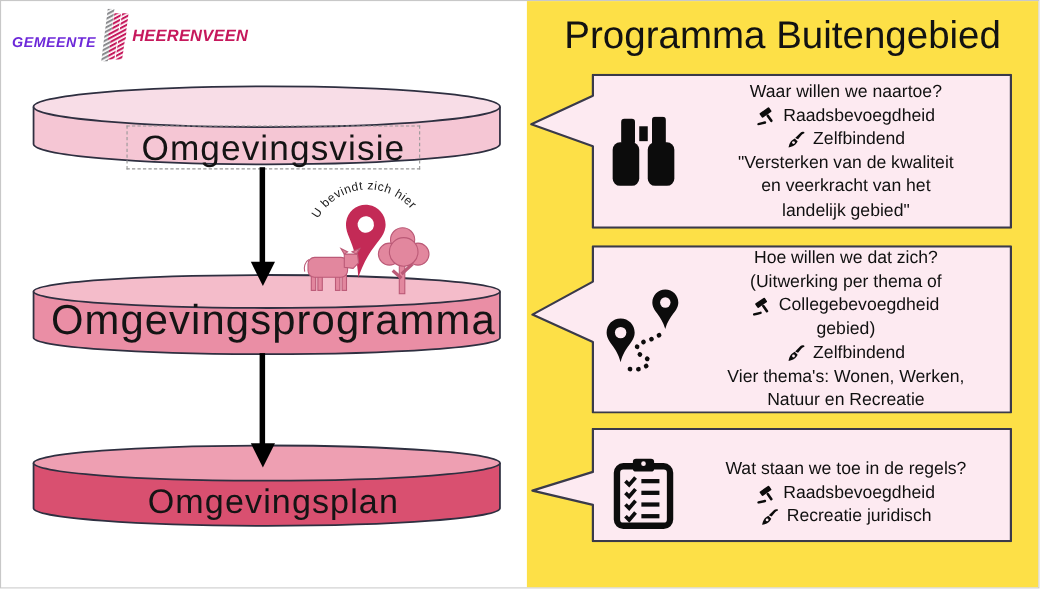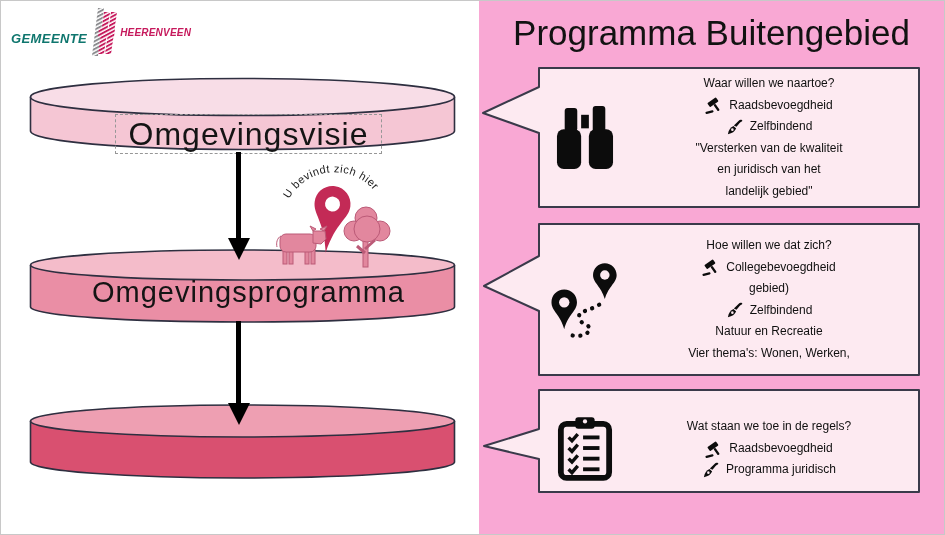--- a/index.html
+++ b/index.html
@@ -1,57 +1,57 @@
 <!DOCTYPE html>
 <html><head>
 <meta charset="utf-8">
 <style>
   html,body{margin:0;padding:0;background:#e9e9e9;font-family:"Liberation Sans",sans-serif;}
   .stage{position:relative;width:943px;height:533px;background:#ffffff;border:1px solid #c8c8c8;overflow:hidden;}
 
   
   .logo{position:absolute;left:10px;top:5px;height:52px;display:flex;align-items:center;gap:3px;}
-  .logo-gemeente{font-size:13px;font-weight:bold;font-style:italic;color:#0f766e;letter-spacing:.4px;margin-top:12px;}
-  .logo-heerenveen{font-size:10px;font-weight:bold;font-style:italic;color:#c6195c;letter-spacing:.2px;}
+  .logo-gemeente{font-size:13px;font-weight:bold;font-style:italic;color:#6d28d9;letter-spacing:.4px;margin-top:12px;}
+  .logo-heerenveen{font-size:15px;font-weight:bold;font-style:italic;color:#c6195c;letter-spacing:.2px;}
 
   
   .cylinder{position:absolute;width:427px;}
   .cylinder svg{position:absolute;left:0;top:0;overflow:visible;}
   .cyl-label{position:absolute;left:12px;right:0;text-align:center;color:#141414;letter-spacing:1px;line-height:34px;white-space:nowrap;}
   .cyl1{left:28px;top:76px;height:74px;}
   .cyl1 .cyl-label{top:40px;font-size:32px;}
   .cyl1 .cyl-label span{border:1px dashed #979797;padding:1px 13px;}
   .cyl2{left:28px;top:248px;height:73px;}
-  .cyl2 .cyl-label{top:27px;font-size:29px;line-height:32px;}
+  .cyl2 .cyl-label{top:27px;font-size:38px;line-height:32px;}
   .cyl3{left:28px;top:403px;height:75px;}
   .cyl3 .cyl-label{top:35px;font-size:31px;}
 
   
   .arrow-line{position:absolute;width:5px;background:#000;z-index:4;}
   .arrow-head{position:absolute;width:0;height:0;border-left:11px solid transparent;border-right:11px solid transparent;border-top:22px solid #000;z-index:4;}
   .a1l{left:235px;top:151px;height:88px;}
   .a1h{left:227px;top:237px;}
   .a2l{left:235px;top:320px;height:84px;}
   .a2h{left:227px;top:402px;}
 
   .pin-group{position:absolute;left:268px;top:164px;width:130px;height:104px;z-index:5;}
 
   
-  .right-panel{position:absolute;left:478px;top:0;width:465px;height:533px;background:#f9a8d4;}
+  .right-panel{position:absolute;left:478px;top:0;width:465px;height:533px;background:#fde047;}
   .rp-title{position:absolute;left:0;right:0;top:12px;text-align:center;font-size:35px;color:#121212;white-space:nowrap;}
 
   .callout{position:absolute;width:440px;}
   .callout svg.bubble{position:absolute;left:0;top:0;}
   .c1{left:2px;top:66px;height:141px;}
   .c2{left:2px;top:222px;height:153px;}
   .c3{left:2px;top:388px;height:119px;}
   .c-content{position:absolute;left:58px;top:0;right:2px;bottom:0;display:flex;align-items:center;}
   .c-iconwrap{flex:0 0 92px;display:flex;justify-content:center;align-items:center;}
   .c-lines{flex:1;padding-right:12px;}
-  .c-line{display:flex;justify-content:center;align-items:center;gap:6px;font-size:12px;line-height:21.5px;color:#101010;white-space:nowrap;}
+  .c-line{display:flex;justify-content:center;align-items:center;gap:6px;font-size:16px;line-height:21.5px;color:#101010;white-space:nowrap;}
   .mini-icon{display:inline-flex;width:18px;height:18px;}
   .mini-icon svg{width:18px;height:18px;}
 </style>
 </head>
 <body>
 
 <div class="stage">
 
   <div class="logo">
     <span class="logo-gemeente">GEMEENTE</span>
@@ -133,20 +133,21 @@
   </div>
 
   <div class="arrow-line a2l"></div>
   <div class="arrow-head a2h"></div>
 
   <div class="cylinder cyl3">
     <svg width="427" height="75" viewBox="0 0 427 75">
       <path d="M1.5 17 V58 A212 16 0 0 0 425.5 58 V17" fill="#d95070" stroke="#2e2f40" stroke-width="1.6"></path>
       <ellipse cx="213.5" cy="17" rx="212" ry="16" fill="#ee9fb2" stroke="#2e2f40" stroke-width="1.6"></ellipse>
     </svg>
+    <div class="cyl-label">Omgevingsplan</div>
   </div>
 
   <div class="right-panel">
     <div class="rp-title">Programma Buitengebied</div>
 
     <div class="callout c1">
       <svg class="bubble" width="440" height="141" viewBox="0 0 440 141">
         <path d="M58 1 H438 V140 H58 V66 L2 46 L58 20 Z" fill="#fdeaf1" stroke="#3a3a4a" stroke-width="2" stroke-linejoin="round"></path>
       </svg>
       <div class="c-content">
@@ -182,21 +183,21 @@
                   <circle cx="8.5" cy="15.5" r="1.7" fill="#fdeaf1"></circle>
                   <path d="M10.5 10 L17 3.5 C18 2.5 20 2 21.5 3 C22 3.5 21.8 4.2 21 4.5 C19 5.2 18 6.5 16.5 8.5 L14 11.5 Z"></path>
                 </svg>
               </span>
               <span>Zelfbindend</span>
             </div>
           <div class="c-line">
               <span>"Versterken van de kwaliteit</span>
             </div>
           <div class="c-line">
-              <span>en juridisch van het</span>
+              <span>en veerkracht van het</span>
             </div>
           <div class="c-line">
               <span>landelijk gebied"</span>
             </div>
         </div>
       </div>
     </div>
 
     <div class="callout c2">
       <svg class="bubble" width="440" height="153" viewBox="0 0 440 153">
@@ -210,20 +211,23 @@
             <path d="M14 30 C6.3 30 0.5 36 0.5 43.5 C0.5 53 10 56.5 14 72 C18 56.5 27.5 53 27.5 43.5 C27.5 36 21.7 30 14 30 Z"></path>
             <circle cx="14" cy="43.5" r="5.5" fill="#fdeaf1"></circle>
             <path d="M51 46 C38 54 28 52 30 60 C32 69 44 66 40 74 C37 79 28 80 20 78" fill="none" stroke="#0c0c0c" stroke-width="4.5" stroke-linecap="round" stroke-dasharray="0.1 8"></path>
           </svg>
         </div>
         <div class="c-lines">
           <div class="c-line">
               <span>Hoe willen we dat zich?</span>
             </div>
           <div class="c-line">
+              <span>(Uitwerking per thema of</span>
+            </div>
+          <div class="c-line">
               <span class="mini-icon">
                 <svg viewBox="0 0 24 24" fill="#0c0c0c">
                   <g transform="rotate(-35 11 9)">
                     <rect x="4" y="5" width="14" height="6.5" rx="1.2"></rect>
                     <rect x="9.4" y="11.5" width="3.2" height="10.5" rx="1.4"></rect>
                   </g>
                   <rect x="0.5" y="20" width="11" height="3" rx="1.5" transform="rotate(-14 6 21.5)"></rect>
                 </svg>
               </span>
               <span>Collegebevoegdheid</span>
@@ -235,24 +239,24 @@
               <span class="mini-icon">
                 <svg viewBox="0 0 24 24" fill="#0c0c0c">
                   <path d="M2.5 21.5 C3.5 15.5 6 12.5 10 10.5 L13.5 14 C11.5 18 8.5 20.5 2.5 21.5 Z"></path>
                   <circle cx="8.5" cy="15.5" r="1.7" fill="#fdeaf1"></circle>
                   <path d="M10.5 10 L17 3.5 C18 2.5 20 2 21.5 3 C22 3.5 21.8 4.2 21 4.5 C19 5.2 18 6.5 16.5 8.5 L14 11.5 Z"></path>
                 </svg>
               </span>
               <span>Zelfbindend</span>
             </div>
           <div class="c-line">
+              <span>Vier thema's: Wonen, Werken,</span>
+            </div>
+          <div class="c-line">
               <span>Natuur en Recreatie</span>
-            </div>
-          <div class="c-line">
-              <span>Vier thema's: Wonen, Werken,</span>
             </div>
         </div>
       </div>
     </div>
 
     <div class="callout c3">
       <svg class="bubble" width="440" height="104" viewBox="0 0 440 104">
         <path d="M58 1 H438 V103 H58 V70 L3 57 L58 40 Z" fill="#fdeaf1" stroke="#3a3a4a" stroke-width="2" stroke-linejoin="round"></path>
       </svg>
       <div class="c-content">
@@ -292,19 +296,19 @@
               <span>Raadsbevoegdheid</span>
             </div>
           <div class="c-line">
               <span class="mini-icon">
                 <svg viewBox="0 0 24 24" fill="#0c0c0c">
                   <path d="M2.5 21.5 C3.5 15.5 6 12.5 10 10.5 L13.5 14 C11.5 18 8.5 20.5 2.5 21.5 Z"></path>
                   <circle cx="8.5" cy="15.5" r="1.7" fill="#fdeaf1"></circle>
                   <path d="M10.5 10 L17 3.5 C18 2.5 20 2 21.5 3 C22 3.5 21.8 4.2 21 4.5 C19 5.2 18 6.5 16.5 8.5 L14 11.5 Z"></path>
                 </svg>
               </span>
-              <span>Programma juridisch</span>
+              <span>Recreatie juridisch</span>
             </div>
         </div>
       </div>
     </div>
   </div>
 </div>
 
 </body></html>

